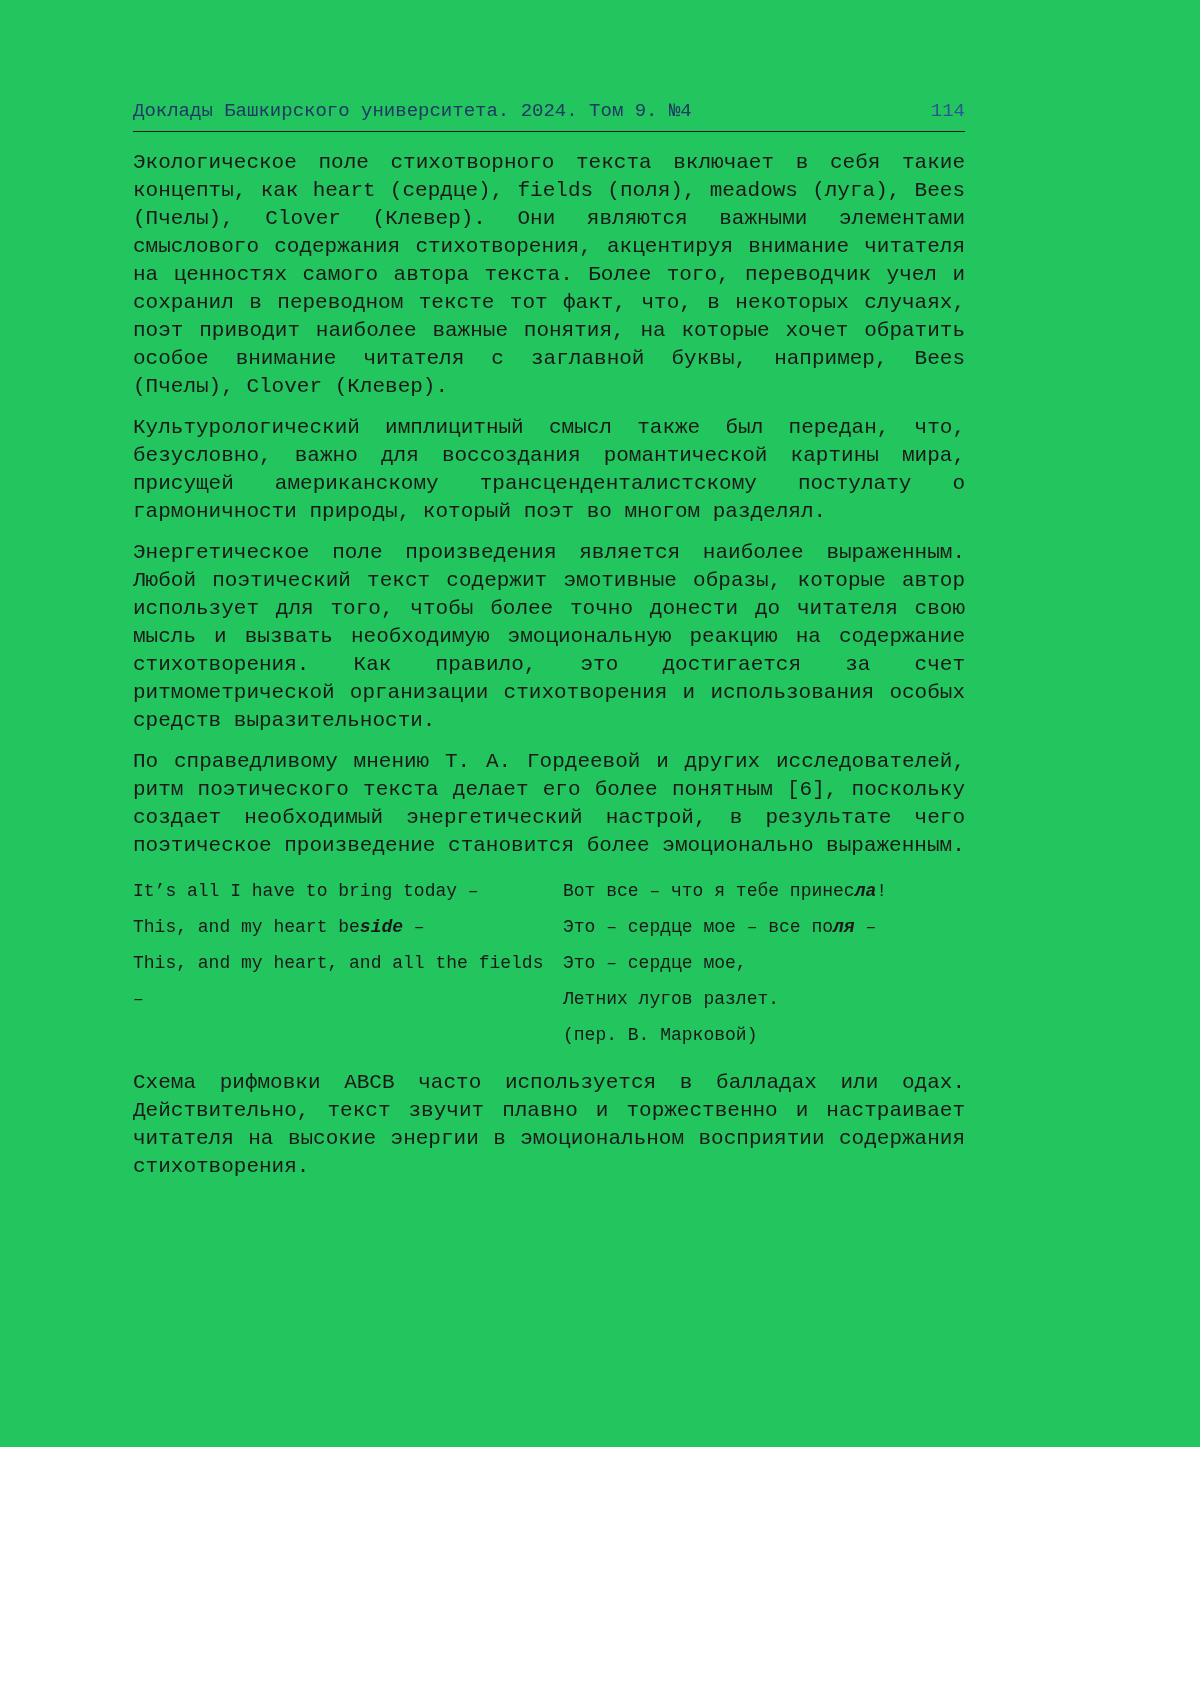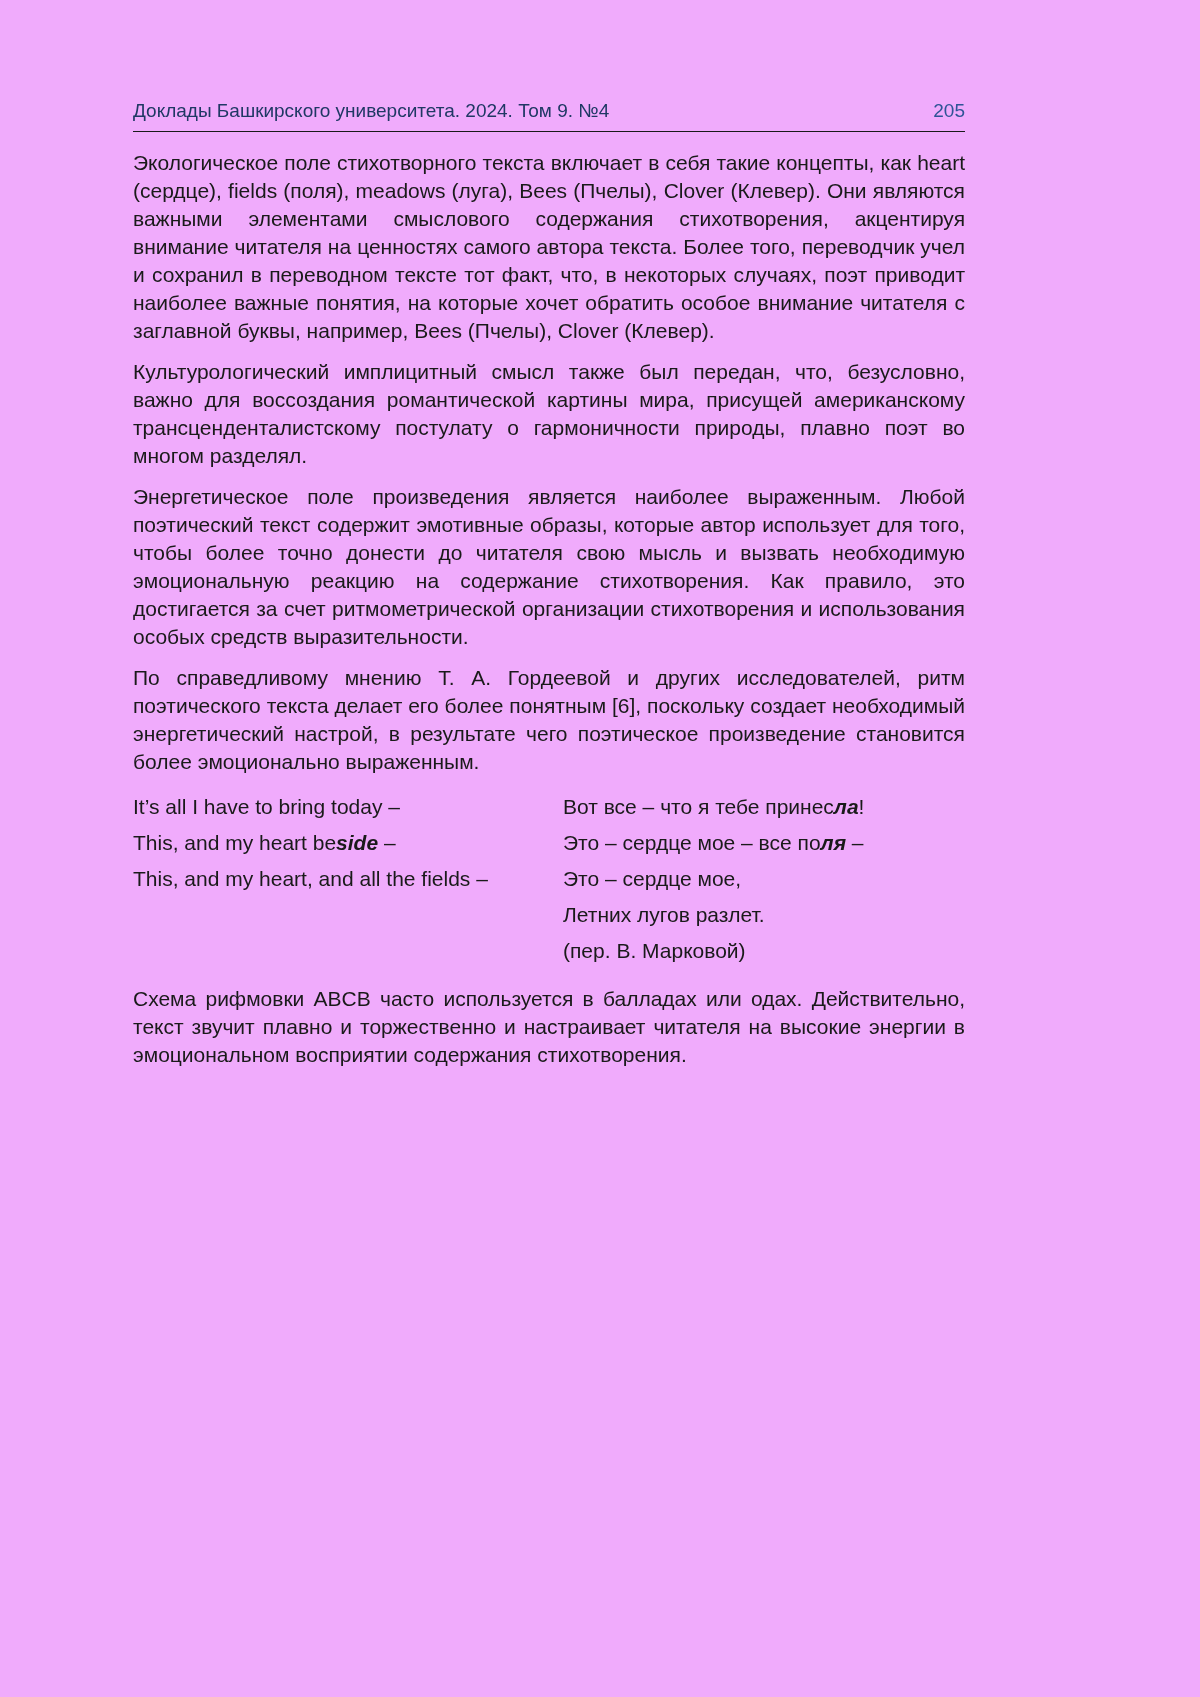--- a/index.html
+++ b/index.html
@@ -1,22 +1,22 @@
 <!DOCTYPE html>
 <html><head>
 <meta charset="utf-8">
 <style>
   * { margin: 0; padding: 0; box-sizing: border-box; }
   html, body { background: #ffffff; }
   .page {
     position: relative;
     width: 1200px;
-    height: 1697px;
-    background: #f0abfc;
-    font-family: Liberation Sans, sans-serif;
+    height: 1447px;
+    background: #22c55e;
+    font-family: Liberation Mono, monospace;
     color: #1a1a1a;
     padding: 100px 235px 0 133px;
     overflow: hidden;
   }
   .page-header {
     display: flex;
     justify-content: space-between;
     align-items: baseline;
     font-size: 19px;
     color: #1f3864;
@@ -32,42 +32,42 @@
     font-size: 21px;
     line-height: 28px;
     text-align: justify;
     margin-bottom: 13px;
   }
   .poem {
     display: flex;
     margin: 8px 0 16px 0;
   }
   .poem-col {
-    font-size: 21px;
+    font-size: 18px;
     line-height: 36px;
   }
   .poem-en { width: 430px; flex: 0 0 430px; }
   .bi { font-weight: bold; font-style: italic; }
 </style>
 </head>
 <body>
 
 <div class="page">
 
   <header class="page-header">
     <span class="journal">Доклады Башкирского университета. 2024. Том 9. №4</span>
-    <span class="page-num">205</span>
+    <span class="page-num">114</span>
   </header>
 
   <hr class="header-rule">
 
   <main class="body">
 
     <p>Экологическое поле стихотворного текста включает в себя такие концепты, как heart (сердце), fields (поля), meadows (луга), Bees (Пчелы), Clover (Клевер). Они являются важными элементами смыслового содержания стихотворения, акцентируя внимание читателя на ценностях самого автора текста. Более того, переводчик учел и сохранил в переводном тексте тот факт, что, в некоторых случаях, поэт приводит наиболее важные понятия, на которые хочет обратить особое внимание читателя с заглавной буквы, например, Bees (Пчелы), Clover (Клевер).</p>
-    <p>Культурологический имплицитный смысл также был передан, что, безусловно, важно для воссоздания романтической картины мира, присущей американскому трансценденталистскому постулату о гармоничности природы, плавно поэт во многом разделял.</p>
+    <p>Культурологический имплицитный смысл также был передан, что, безусловно, важно для воссоздания романтической картины мира, присущей американскому трансценденталистскому постулату о гармоничности природы, который поэт во многом разделял.</p>
     <p>Энергетическое поле произведения является наиболее выраженным. Любой поэтический текст содержит эмотивные образы, которые автор использует для того, чтобы более точно донести до читателя свою мысль и вызвать необходимую эмоциональную реакцию на содержание стихотворения. Как правило, это достигается за счет ритмометрической организации стихотворения и использования особых средств выразительности.</p>
     <p>По справедливому мнению Т. А. Гордеевой и других исследователей, ритм поэтического текста делает его более понятным [6], поскольку создает необходимый энергетический настрой, в результате чего поэтическое произведение становится более эмоционально выраженным.</p>
 
     <div class="poem">
       <div class="poem-col poem-en">
         <div class="poem-line"><span>It’s all I have to bring today –</span><span class="bi"></span><span></span></div>
         <div class="poem-line"><span>This, and my heart be</span><span class="bi">side</span><span> –</span></div>
         <div class="poem-line"><span>This, and my heart, and all the fields –</span><span class="bi"></span><span></span></div>
       </div>
       <div class="poem-col poem-ru">

